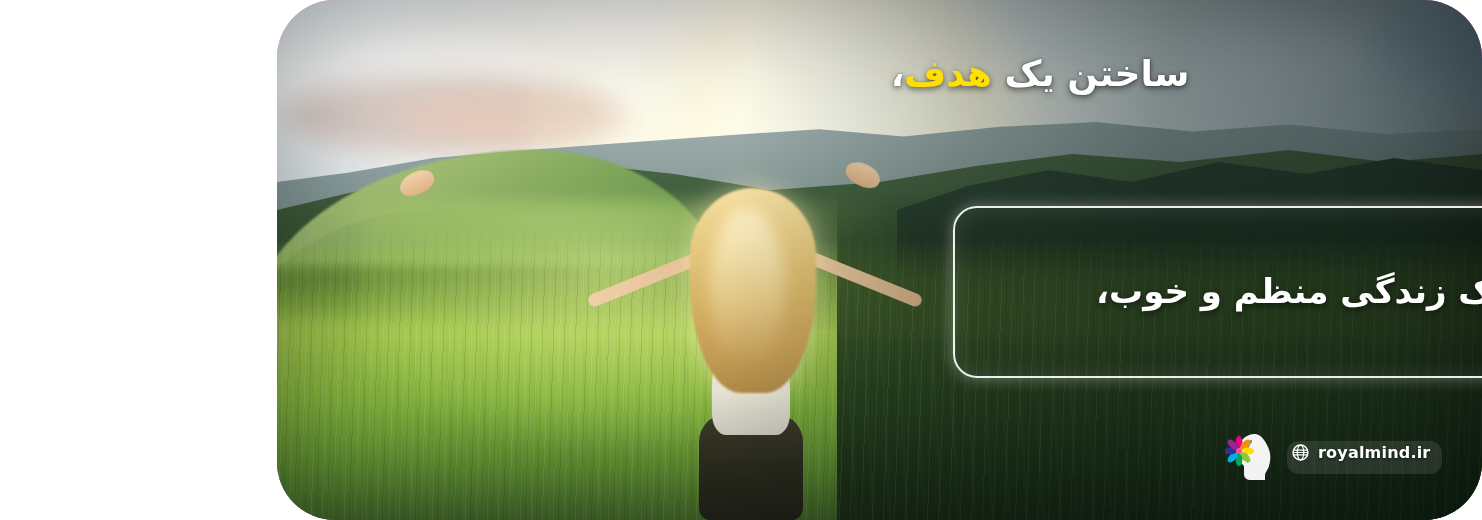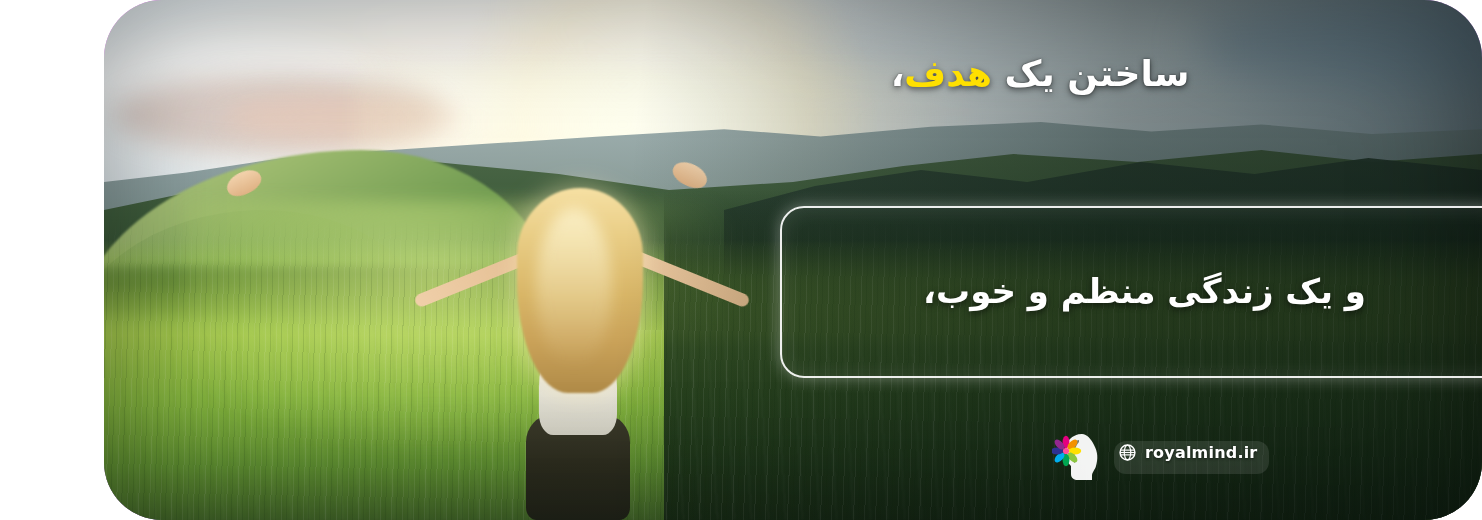--- a/index.html
+++ b/index.html
@@ -1,21 +1,21 @@
 <!DOCTYPE html>
 <html lang="fa" dir="rtl"><head>
 <meta charset="utf-8">
 <title>Royal Mind Banner</title>
 <style>
   html,body{margin:0;padding:0;background:#ffffff;}
   body{font-family:"DejaVu Sans","Liberation Sans",sans-serif;}
 
   .banner{
     position:relative;
-    width:1378px;height:520px;
+    width:1205px;height:520px;
     border-radius:58px;
     overflow:hidden;
     background:#a21caf;
   }
 
   
   .bg{position:absolute;inset:0;}
 
   
   .sky{

